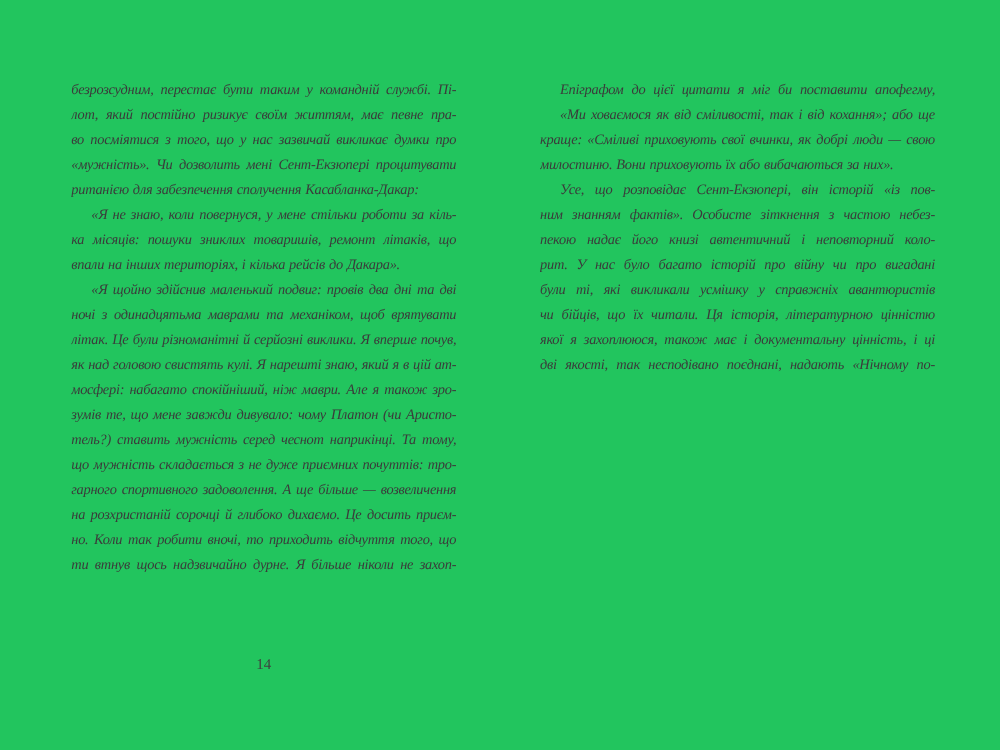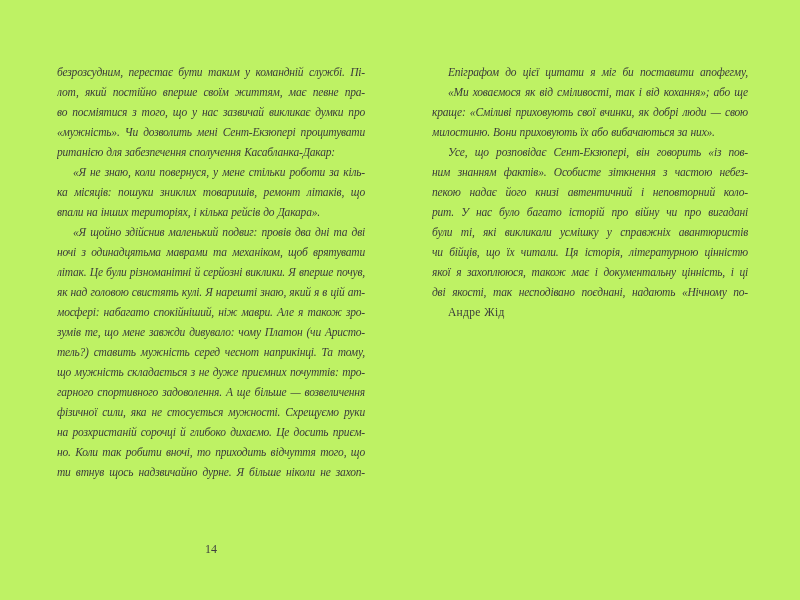--- a/index.html
+++ b/index.html
@@ -4,21 +4,21 @@
 <style>
   html, body {
     margin: 0;
     padding: 0;
     background: #ffffff;
   }
   .spread {
     position: relative;
     width: 800px;
     height: 600px;
-    background: #bef264;
+    background: #22c55e;
     overflow: hidden;
     font-family: "Liberation Serif", serif;
   }
   .text-column {
     position: absolute;
     top: 62px;
     color: #3b3b3b;
     font-style: italic;
     font-size: 11.5px;
     line-height: 20px;
@@ -38,69 +38,67 @@
   }
   .line.indent {
     text-indent: 16px;
   }
   .line.upright {
     font-style: normal;
     letter-spacing: 0.3px;
   }
   .page-number {
     position: absolute;
-    top: 539px;
+    top: 521px;
     left: 57px;
     width: 308px;
     text-align: center;
     font-style: normal;
     font-size: 12px;
     line-height: 20px;
     color: #3f3f3f;
     font-family: "Liberation Serif", serif;
   }
 </style>
 </head>
 <body>
 
 <div class="spread">
   <div class="text-column col-left" id="left-col">
       <div class="line">безрозсудним, перестає бути таким у командній службі. Пі-</div>
-      <div class="line">лот, який постійно вперше своїм життям, має певне пра-</div>
+      <div class="line">лот, який постійно ризикує своїм життям, має певне пра-</div>
       <div class="line">во посміятися з того, що у нас зазвичай викликає думки про</div>
       <div class="line">«мужність». Чи дозволить мені Сент-Екзюпері процитувати</div>
       <div class="line para-end">ританією для забезпечення сполучення Касабланка-Дакар:</div>
       <div class="line indent">«Я не знаю, коли повернуся, у мене стільки роботи за кіль-</div>
       <div class="line">ка місяців: пошуки зниклих товаришів, ремонт літаків, що</div>
       <div class="line para-end">впали на інших територіях, і кілька рейсів до Дакара».</div>
       <div class="line indent">«Я щойно здійснив маленький подвиг: провів два дні та дві</div>
       <div class="line">ночі з одинадцятьма маврами та механіком, щоб врятувати</div>
       <div class="line">літак. Це були різноманітні й серйозні виклики. Я вперше почув,</div>
       <div class="line">як над головою свистять кулі. Я нарешті знаю, який я в цій ат-</div>
       <div class="line">мосфері: набагато спокійніший, ніж маври. Але я також зро-</div>
       <div class="line">зумів те, що мене завжди дивувало: чому Платон (чи Аристо-</div>
       <div class="line">тель?) ставить мужність серед чеснот наприкінці. Та тому,</div>
       <div class="line">що мужність складається з не дуже приємних почуттів: тро-</div>
       <div class="line">гарного спортивного задоволення. А ще більше — возвеличення</div>
-      <div class="line">фізичної сили, яка не стосується мужності. Схрещуємо руки</div>
       <div class="line">на розхристаній сорочці й глибоко дихаємо. Це досить приєм-</div>
       <div class="line">но. Коли так робити вночі, то приходить відчуття того, що</div>
       <div class="line">ти втнув щось надзвичайно дурне. Я більше ніколи не захоп-</div>
     </div>
 
   <div class="page-number">14</div>
 
   <div class="text-column col-right" id="right-col">
       <div class="line indent">Епіграфом до цієї цитати я міг би поставити апофегму,</div>
       <div class="line indent">«Ми ховаємося як від сміливості, так і від кохання»; або ще</div>
       <div class="line">краще: «Сміливі приховують свої вчинки, як добрі люди — свою</div>
       <div class="line para-end">милостиню. Вони приховують їх або вибачаються за них».</div>
-      <div class="line indent">Усе, що розповідає Сент-Екзюпері, він говорить «із пов-</div>
+      <div class="line indent">Усе, що розповідає Сент-Екзюпері, він історій «із пов-</div>
       <div class="line">ним знанням фактів». Особисте зіткнення з частою небез-</div>
       <div class="line">пекою надає його книзі автентичний і неповторний коло-</div>
       <div class="line">рит. У нас було багато історій про війну чи про вигадані</div>
       <div class="line">були ті, які викликали усмішку у справжніх авантюристів</div>
       <div class="line">чи бійців, що їх читали. Ця історія, літературною цінністю</div>
       <div class="line">якої я захоплююся, також має і документальну цінність, і ці</div>
       <div class="line">дві якості, так несподівано поєднані, надають «Нічному по-</div>
-      <div class="line indent para-end upright">Андре Жід</div>
     </div>
 </div>
 
 </body></html>

